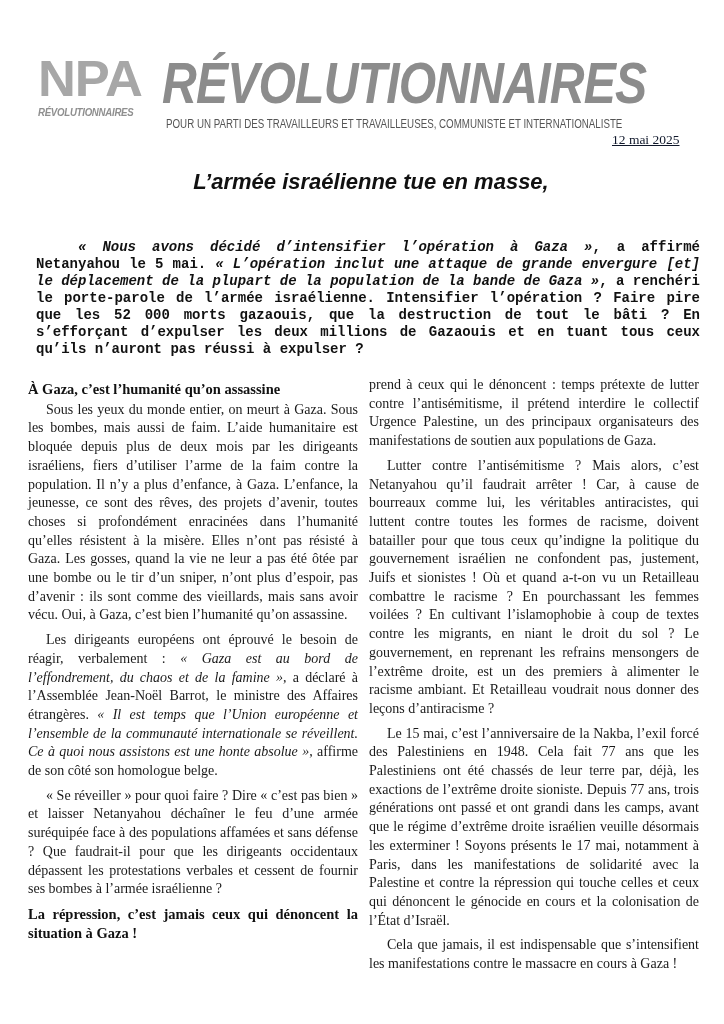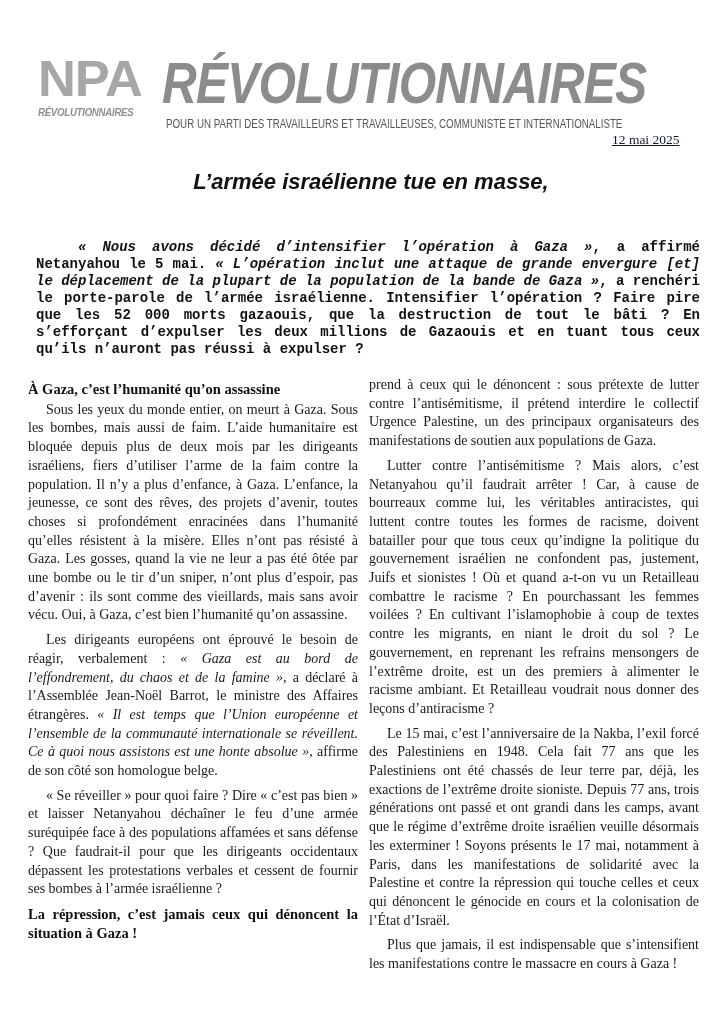--- a/index.html
+++ b/index.html
@@ -86,18 +86,18 @@
   <h3>À Gaza, c’est l’humanité qu’on assassine</h3>
   <p>Sous les yeux du monde entier, on meurt à Gaza. Sous les bombes, mais aussi de faim. L’aide humanitaire est bloquée depuis plus de deux mois par les dirigeants israéliens, fiers d’utiliser l’arme de la faim contre la population. Il n’y a plus d’enfance, à Gaza. L’enfance, la jeunesse, ce sont des rêves, des projets d’avenir, toutes choses si profondément enracinées dans l’humanité qu’elles résistent à la misère. Elles n’ont pas résisté à Gaza. Les gosses, quand la vie ne leur a pas été ôtée par une bombe ou le tir d’un sniper, n’ont plus d’espoir, pas d’avenir : ils sont comme des vieillards, mais sans avoir vécu. Oui, à Gaza, c’est bien l’humanité qu’on assassine.</p>
 
   <p><span>Les dirigeants européens ont éprouvé le besoin de réagir, verbalement : </span><i>« Gaza est au bord de l’effondrement, du chaos et de la famine »</i><span>, a déclaré à l’Assemblée Jean-Noël Barrot, le ministre des Affaires étrangères. </span><i>« Il est temps que l’Union européenne et l’ensemble de la communauté internationale se réveillent. Ce à quoi nous assistons est une honte absolue »</i><span>, affirme de son côté son homologue belge.</span></p>
   <p>« Se réveiller » pour quoi faire ? Dire « c’est pas bien » et laisser Netanyahou déchaîner le feu d’une armée suréquipée face à des populations affamées et sans défense ? Que faudrait-il pour que les dirigeants occidentaux dépassent les protestations verbales et cessent de fournir ses bombes à l’armée israélienne ?</p>
 
   <h3>La répression, c’est jamais ceux qui dénoncent la situation à Gaza !</h3>
 </div>
 
 <div class="col col-right">
-  <p class="noindent">prend à ceux qui le dénoncent : sous prétexte de lutter contre l’antisémitisme, il prétend interdire le collectif Urgence Palestine, un des principaux organisateurs des manifestations de soutien aux populations de Gaza.</p>
+  <p class="noindent">prend à ceux qui le dénoncent : temps prétexte de lutter contre l’antisémitisme, il prétend interdire le collectif Urgence Palestine, un des principaux organisateurs des manifestations de soutien aux populations de Gaza.</p>
   <p>Lutter contre l’antisémitisme ? Mais alors, c’est Netanyahou qu’il faudrait arrêter ! Car, à cause de bourreaux comme lui, les véritables antiracistes, qui luttent contre toutes les formes de racisme, doivent batailler pour que tous ceux qu’indigne la politique du gouvernement israélien ne confondent pas, justement, Juifs et sionistes ! Où et quand a-t-on vu un Retailleau combattre le racisme ? En pourchassant les femmes voilées ? En cultivant l’islamophobie à coup de textes contre les migrants, en niant le droit du sol ? Le gouvernement, en reprenant les refrains mensongers de l’extrême droite, est un des premiers à alimenter le racisme ambiant. Et Retailleau voudrait nous donner des leçons d’antiracisme ?</p>
 
   <p>Le 15 mai, c’est l’anniversaire de la Nakba, l’exil forcé des Palestiniens en 1948. Cela fait 77 ans que les Palestiniens ont été chassés de leur terre par, déjà, les exactions de l’extrême droite sioniste. Depuis 77 ans, trois générations ont passé et ont grandi dans les camps, avant que le régime d’extrême droite israélien veuille désormais les exterminer ! Soyons présents le 17 mai, notamment à Paris, dans les manifestations de solidarité avec la Palestine et contre la répression qui touche celles et ceux qui dénoncent le génocide en cours et la colonisation de l’État d’Israël.</p>
-  <p>Plus que jamais, il est indispensable que s’intensifient les manifestations contre le massacre en cours à Gaza !</p>
+  <p>Cela que jamais, il est indispensable que s’intensifient les manifestations contre le massacre en cours à Gaza !</p>
 </div>
 
 </body></html>

